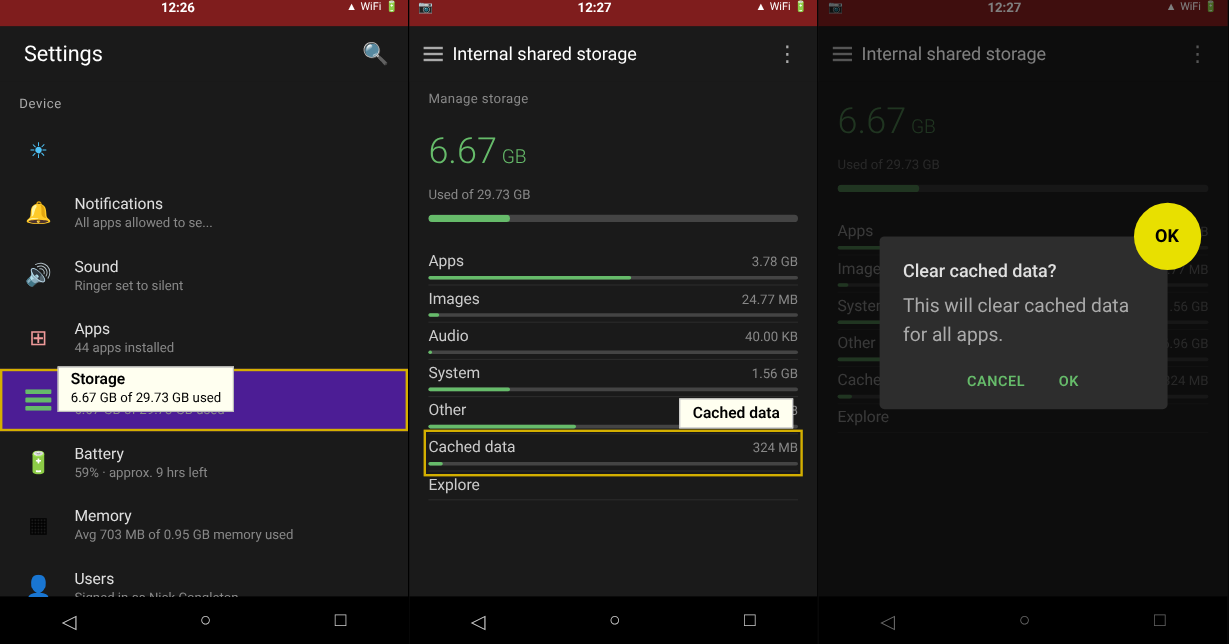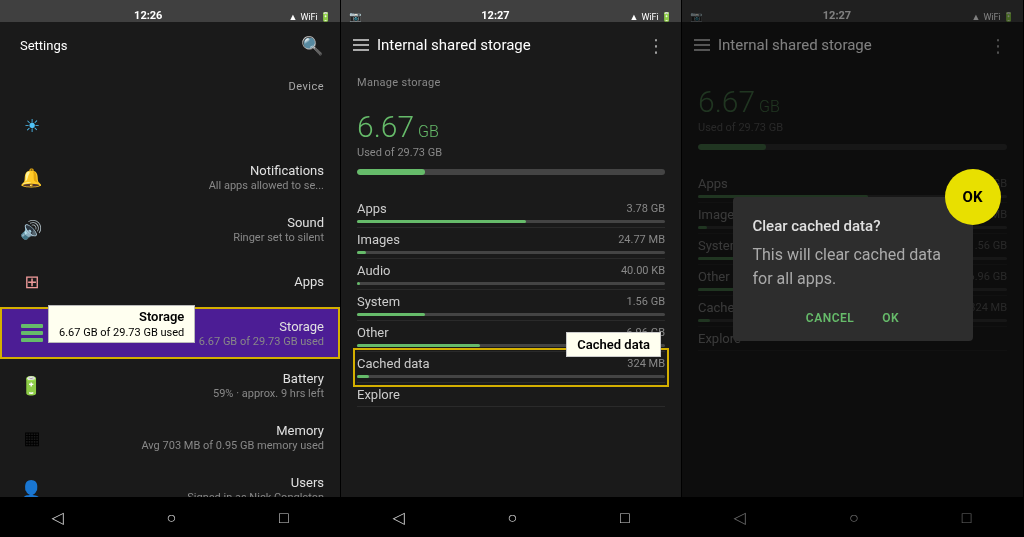--- a/index.html
+++ b/index.html
@@ -20,44 +20,44 @@
       flex-direction: column;
       background: #1a1a1a;
       border-right: 1px solid #000;
       overflow: hidden;
       position: relative;
     }
 
     
     .status-bar {
       height: 22px;
-      background: #404040;
-      display: flex;
-      align-items: flex-end;
+      background: #7f1d1d;
+      display: flex;
+      align-items: flex-start;
       justify-content: space-between;
       padding: 0 8px;
       font-size: 10px;
       color: #fff;
       flex-shrink: 0;
     }
     .status-bar .time { font-size: 11px; font-weight: bold; }
     .status-bar .icons { display: flex; gap: 3px; align-items: center; }
     .status-icon { font-size: 9px; }
 
     
     .toolbar {
       height: 46px;
       background: #1a1a1a;
       display: flex;
       align-items: center;
       padding: 0 12px;
       flex-shrink: 0;
     }
     .toolbar-title {
-      font-size: 13px;
+      font-size: 18px;
       color: #fff;
       font-weight: 400;
       flex: 1;
       margin-left: 8px;
     }
     .toolbar-icon {
       color: #aaa;
       font-size: 18px;
       cursor: pointer;
       padding: 4px;
@@ -73,21 +73,20 @@
       width: 16px;
       height: 2px;
       background: #aaa;
     }
 
     
     .settings-content {
       flex: 1;
       overflow-y: auto;
       padding: 0;
-      text-align: right;
     }
     .section-header {
       font-size: 11px;
       color: #aaa;
       padding: 12px 16px 6px;
       letter-spacing: 0.5px;
     }
     .settings-item {
       display: flex;
       align-items: center;
@@ -133,21 +132,21 @@
       font-weight: 300;
     }
     .storage-gb-unit {
       font-size: 16px;
       color: #66bb6a;
       font-weight: 300;
     }
     .storage-of {
       font-size: 11px;
       color: #888;
-      margin-top: 2px;
+      margin-top: 12px;
     }
     .storage-bar-container {
       height: 6px;
       background: #444;
       border-radius: 3px;
       margin: 10px 0;
       overflow: hidden;
     }
     .storage-bar-fill {
       height: 100%;
@@ -310,20 +309,21 @@
       <div class="item-text">
         <div class="item-title">Sound</div>
         <div class="item-subtitle">Ringer set to silent</div>
       </div>
     </div>
 
     <div class="settings-item">
       <div class="item-icon" style="color:#ef9a9a;">⊞</div>
       <div class="item-text">
         <div class="item-title">Apps</div>
+        <div class="item-subtitle">44 apps installed</div>
       </div>
     </div>
 
     <div class="settings-item active" style="position:relative; outline: 2px solid #d4af00; outline-offset: -2px; background:#4c1d95;">
       <div class="item-icon" style="color:#66bb6a;">
         <svg width="22" height="18" viewBox="0 0 22 18">
           <rect x="0" y="0" width="22" height="4" rx="1" fill="#66bb6a"></rect>
           <rect x="0" y="7" width="22" height="4" rx="1" fill="#66bb6a"></rect>
           <rect x="0" y="14" width="22" height="4" rx="1" fill="#66bb6a"></rect>
         </svg>

